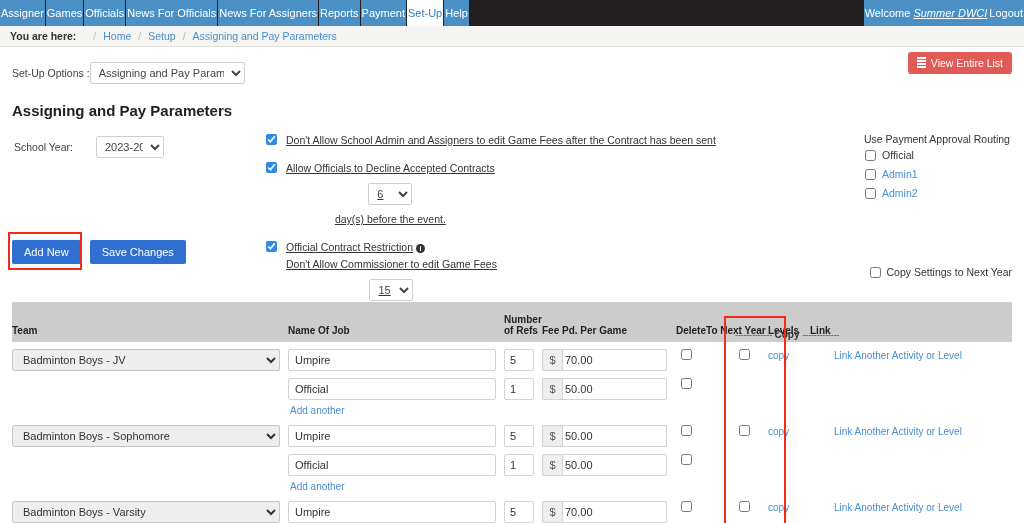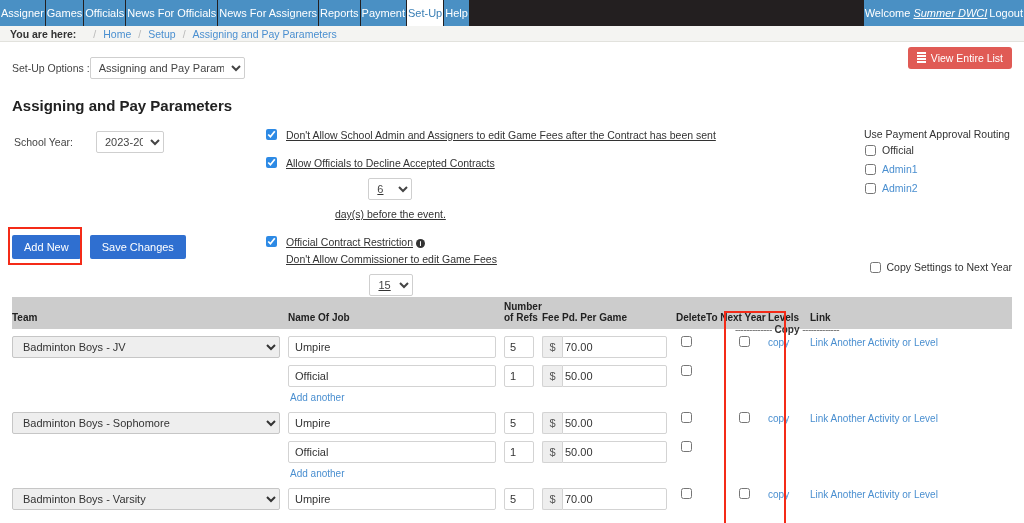--- a/index.html
+++ b/index.html
@@ -40,21 +40,21 @@
     right: 0; top: 0;
     height: 26px;
     display: flex;
     align-items: stretch;
   }
   .navright .tab { margin-right: 0; }
   .welcome-name { font-style: italic; text-decoration: underline; }
 
   
   .crumbbar {
-    height: 16px;
+    height: 21px;
     background: #f4f4f2;
     border-bottom: 1px solid #e2e2dd;
     display: flex;
     align-items: center;
     padding-left: 10px;
     font-size: 10.5px;
   }
   .crumbbar .lead { font-weight: bold; color: #333; margin-right: 10px; }
   .crumbbar .sep { color: #b9b9b9; margin: 0 7px; }
   .crumbbar a { color: #4a8fd0; text-decoration: none; cursor: pointer; }
@@ -176,21 +176,21 @@
   .tablewrap { position: relative; margin-top: 32px; }
   table.grid { width: 100%; border-collapse: collapse; }
   table.grid th {
     background: #cccccc;
     font-size: 10px;
     font-weight: bold;
     color: #222;
     text-align: left;
     vertical-align: bottom;
     padding: 0 0 6px 0;
-    height: 32px;
+    height: 40px;
   }
   .copyhdr {
     position: absolute;
     left: 712px; top: 282px;
     width: 150px;
     text-align: center;
     font-size: 10px;
     font-weight: bold;
     color: #333;
     white-space: nowrap;
@@ -250,21 +250,21 @@
     font-family: "Liberation Sans", sans-serif;
     background: #fff;
   }
   .addanother {
     color: #4a8fd0; font-size: 10px; cursor: pointer;
     display: inline-block; padding: 5px 0 2px 2px;
   }
   .chk-cell { padding-top: 12px; padding-left: 5px; }
   .chk-cell2 { padding-top: 12px; padding-left: 33px; }
   a.copylink { color: #4a8fd0; font-size: 10px; text-decoration: none; cursor: pointer; }
-  a.linklink { color: #4a8fd0; font-size: 10px; text-decoration: none; cursor: pointer; }
+  a.linklink { color: #4a8fd0; font-size: 10px; text-decoration: none; cursor: pointer; margin-left: 24px; }
   .lnk-cell { padding-top: 11px; }
 
   .redbox-col {
     position: absolute;
     left: 712px; top: 14px;
     width: 62px; height: 223px;
     border: 2px solid #f42b18;
     pointer-events: none;
     z-index: 5;
   }

